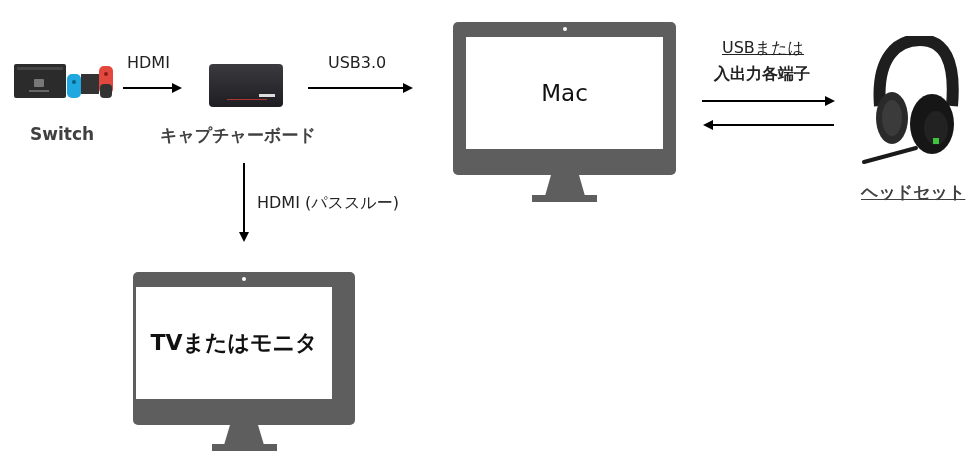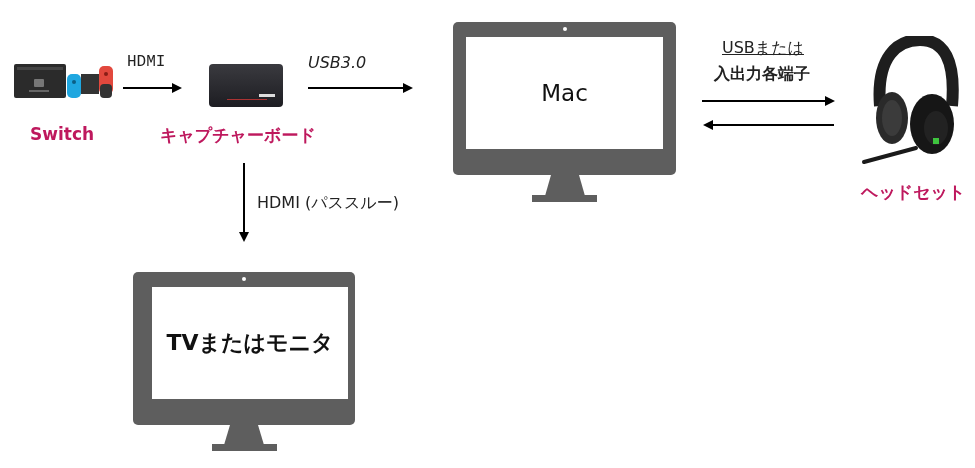--- a/index.html
+++ b/index.html
@@ -1,20 +1,20 @@
 <!DOCTYPE html>
 <html><head>
 <meta charset="utf-8">
 <style>
   html, body { margin:0; padding:0; background:#ffffff; }
   body { width:975px; height:468px; position:relative; overflow:hidden;
          font-family:"DejaVu Sans","Liberation Sans",sans-serif; color:#111; }
   .abs { position:absolute; }
   .lbl { font-size:16px; color:#222; white-space:nowrap; }
-  .bold { font-weight:bold; font-size:17px; color:#be185d; white-space:nowrap; }
+  .bold { font-weight:bold; font-size:17px; color:#404040; white-space:nowrap; }
   .hline { position:absolute; height:2px; background:#000; }
   .vline { position:absolute; width:2px; background:#000; }
   .head-r { position:absolute; width:0; height:0; border-top:5px solid transparent; border-bottom:5px solid transparent; border-left:10px solid #000; }
   .head-l { position:absolute; width:0; height:0; border-top:5px solid transparent; border-bottom:5px solid transparent; border-right:10px solid #000; }
   .head-d { position:absolute; width:0; height:0; border-left:5px solid transparent; border-right:5px solid transparent; border-top:10px solid #000; }
   .monitor { position:absolute; background:#5e5e5e; border-radius:5px; }
   .monitor .cam { position:absolute; width:4px; height:4px; border-radius:50%; background:#fff; left:50%; margin-left:-2px; top:5px; }
   .monitor .screen { position:absolute; background:#fff; display:flex; align-items:center; justify-content:center; }
   .stand { position:absolute; background:#5e5e5e; clip-path:polygon(15% 0,85% 0,100% 100%,0 100%); }
   .base { position:absolute; background:#5e5e5e; }
@@ -32,40 +32,40 @@
     <rect x="53" y="12" width="14" height="24" rx="5" fill="#1fa7e0"></rect>
     <rect x="67" y="12" width="18" height="20" fill="#333"></rect>
     <rect x="85" y="4" width="14" height="28" rx="5" fill="#e2483d"></rect>
     <rect x="86" y="22" width="12" height="14" rx="4" fill="#333"></rect>
     <circle cx="60" cy="20" r="2" fill="#0b5f85"></circle>
     <circle cx="92" cy="12" r="2" fill="#8a1d16"></circle>
   </svg>
 </div>
 <div class="abs bold" style="left:30px;top:124px;">Switch</div>
 
-<div class="abs lbl" style="left:127px;top:53px;font-family:Liberation Mono, monospace;">HDMI</div>
+<div class="abs lbl" style="left:127px;top:53px;">HDMI</div>
 <div class="hline" style="left:123px;top:87px;width:50px;"></div>
 <div class="head-r" style="left:172px;top:83px;"></div>
 
 <div class="abs" style="left:209px;top:64px;width:74px;height:43px;">
   <svg width="74" height="43" viewBox="0 0 74 43">
     <defs>
         <linearGradient id="cb" x1="0" y1="0" x2="0" y2="1">
           <stop offset="0" stop-color="#3a3a3f"></stop>
           <stop offset="1" stop-color="#1d1d22"></stop>
         </linearGradient>
       </defs>
     <rect x="0" y="0" width="74" height="43" rx="4" fill="url(#cb)"></rect>
     <rect x="50" y="30" width="16" height="3" fill="#ddd"></rect>
     <rect x="18" y="35" width="40" height="1" fill="#a33"></rect>
   </svg>
 </div>
 <div class="abs bold" style="left:160px;top:124px;">キャプチャーボード</div>
 
-<div class="abs lbl" style="left:308px;top:53px;font-style:italic;">USB3.0</div>
+<div class="abs lbl" style="left:328px;top:53px;">USB3.0</div>
 <div class="hline" style="left:308px;top:87px;width:96px;"></div>
 <div class="head-r" style="left:403px;top:83px;"></div>
 
 <div class="monitor" style="left:453px;top:22px;width:223px;height:153px;">
   <div class="cam"></div>
   <div class="screen" style="left:13px;top:15px;width:197px;height:112px;">
     <span class="screen-text" style="font-size:23px;font-weight:normal;">Mac</span>
   </div>
 </div>
 <div class="stand" style="left:545px;top:175px;width:40px;height:21px;"></div>
@@ -82,26 +82,26 @@
   <svg width="104" height="130" viewBox="0 0 104 130">
     <path d="M22 70 C18 20 40 4 62 4 C86 4 98 24 94 70" fill="none" stroke="#1e1e1e" stroke-width="12"></path>
     <ellipse cx="34" cy="82" rx="16" ry="26" fill="#2a2a2a"></ellipse>
     <ellipse cx="34" cy="82" rx="10" ry="18" fill="#3b3b3b"></ellipse>
     <ellipse cx="74" cy="88" rx="22" ry="30" fill="#161616"></ellipse>
     <ellipse cx="78" cy="92" rx="12" ry="17" fill="#222"></ellipse>
     <rect x="75" y="102" width="6" height="6" fill="#3ec43e"></rect>
     <line x1="58" y1="112" x2="6" y2="126" stroke="#1a1a1a" stroke-width="4" stroke-linecap="round"></line>
   </svg>
 </div>
-<div class="abs bold" style="left:861px;top:181px;">ヘッドセット</div>
+<div class="abs bold" style="left:861px;top:181px;text-decoration:underline;">ヘッドセット</div>
 
 <div class="vline" style="left:243px;top:163px;height:70px;"></div>
 <div class="head-d" style="left:239px;top:232px;"></div>
 <div class="abs lbl" style="left:257px;top:193px;text-align:right;">HDMI (パススルー)</div>
 
 <div class="monitor" style="left:133px;top:272px;width:222px;height:153px;">
   <div class="cam"></div>
-  <div class="screen" style="left:19px;top:15px;width:196px;height:112px;">
+  <div class="screen" style="left:3px;top:15px;width:196px;height:112px;">
     <span class="screen-text" style="font-size:22px;">TVまたはモニタ</span>
   </div>
 </div>
 <div class="stand" style="left:224px;top:425px;width:40px;height:20px;"></div>
 <div class="base" style="left:212px;top:444px;width:65px;height:7px;"></div>
 
 </body></html>

